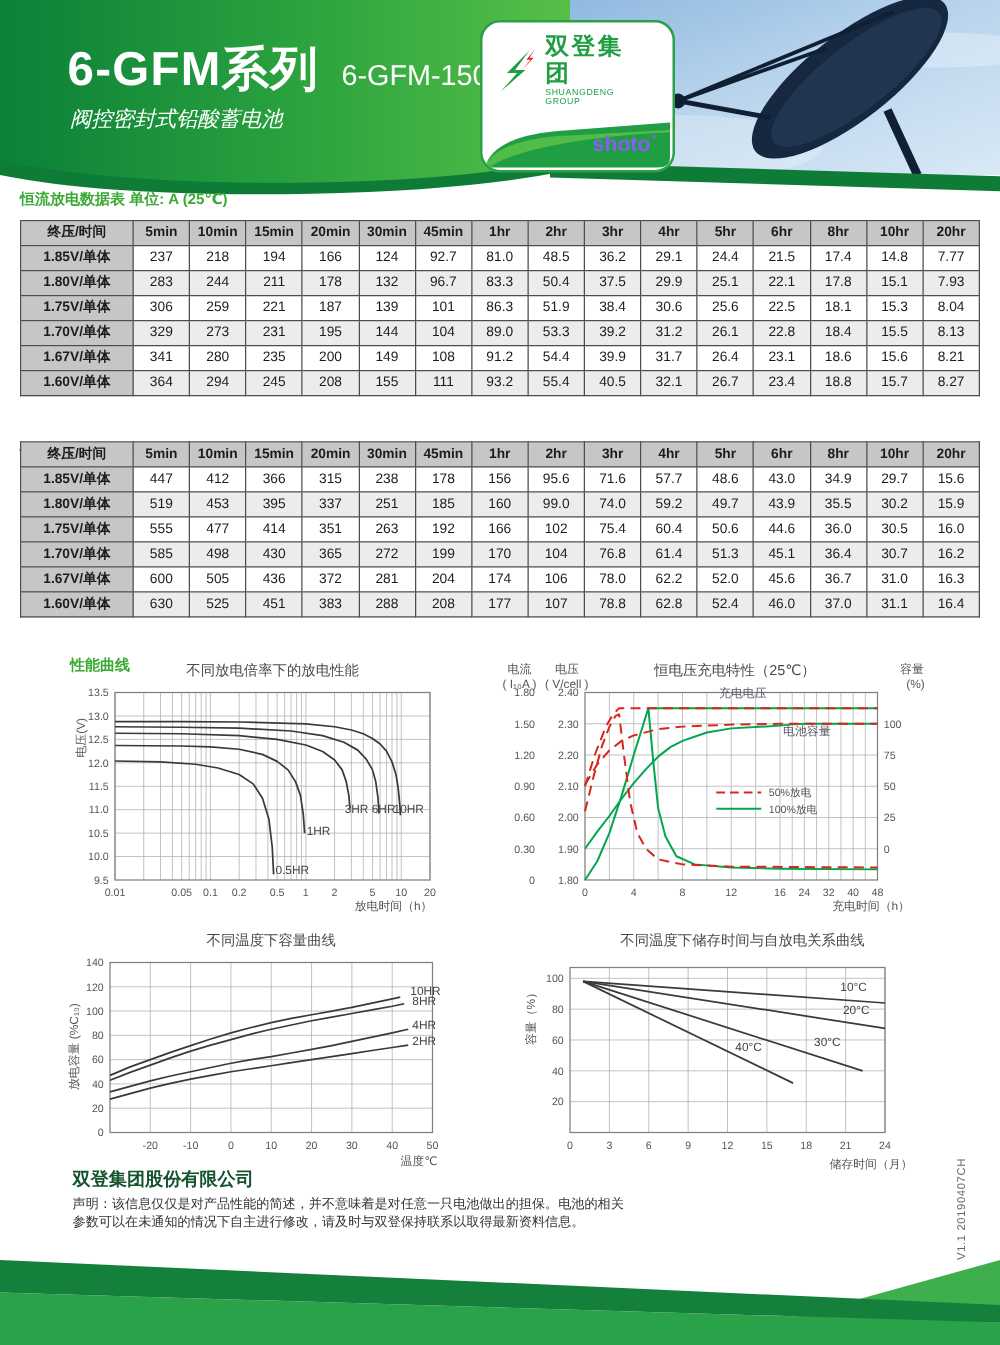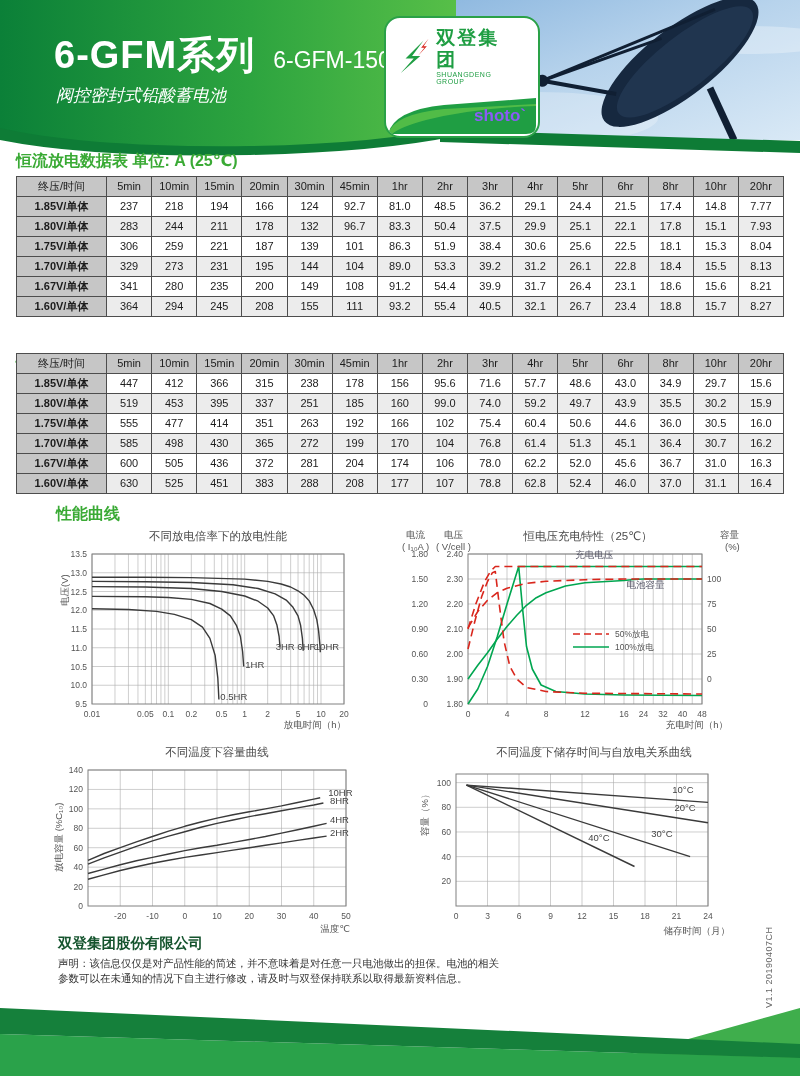--- a/index.html
+++ b/index.html
@@ -16,25 +16,25 @@
   
   .logo-card{position:absolute;left:384px;top:16px;width:152px;height:118px;background:#fff;
              border:2px solid #2aa147;border-radius:16px;overflow:hidden;z-index:5;}
   .logo-top{position:absolute;left:0;top:0;width:124px;height:76px;display:flex;align-items:center;padding-left:8px;box-sizing:border-box;}
   .logo-names{margin-left:6px;}
   .logo-cn{color:#1f9e43;font-size:19px;font-weight:bold;letter-spacing:2px;line-height:22px;}
   .logo-en{color:#1f9e43;font-size:7px;letter-spacing:.5px;}
   .logo-swoosh{position:absolute;left:0;bottom:0;width:152px;height:40px;}
   .brand{position:absolute;right:12px;bottom:10px;color:#8b5cf6;font-size:17px;font-weight:bold;z-index:2;}
   
-  .sec-title{position:absolute;left:16px;color:#3aaa35;font-size:16px;font-weight:bold;}
+  .sec-title{position:absolute;left:16px;color:#3aaa35;font-size:12px;font-weight:bold;}
   
   table.data{position:absolute;left:16px;border-collapse:collapse;width:768px;font-size:11px;color:#1c1c1c;table-layout:fixed;}
   table.data th,table.data td{border:1px solid #4d4d4d;text-align:center;padding:3px 0;line-height:13px;}
-  table.data thead th{background:#c6c6c6;font-weight:400;}
+  table.data thead th{background:#c6c6c6;font-weight:700;}
   table.data tbody th{background:#c6c6c6;font-weight:600;text-align:center;}
   table.data col.lbl{width:90px;}
   table.data tbody tr:nth-child(even) td{background:#ececec;}
   table.data tbody tr:nth-child(odd) td{background:#fff;}
   
   svg.chart{position:absolute;}
   #chart1{left:14px;top:526px;} #chart2{left:398px;top:526px;}
   #chart3{left:14px;top:744px;} #chart4{left:398px;top:744px;}
   svg text{font-family:"Liberation Sans","DejaVu Sans",sans-serif;}
   svg .tick{font-size:8.5px;fill:#555;}
@@ -373,21 +373,21 @@
           <td>62.8</td>
           <td>52.4</td>
           <td>46.0</td>
           <td>37.0</td>
           <td>31.1</td>
           <td>16.4</td>
         </tr>
       </tbody>
     </table>
 
-  <div class="sec-title" style="top:504px;left:56px;">性能曲线</div>
+  <div class="sec-title" style="top:524px;left:56px;">性能曲线</div>
 
   <svg id="chart1" class="chart" width="384" height="210">
       <line x1="78" y1="28" x2="78" y2="178" stroke="#adadad" stroke-width="0.6"></line>
       <line x1="100.98057242950458" y1="28" x2="100.98057242950458" y2="178" stroke="#adadad" stroke-width="0.6"></line>
       <line x1="114.4233455458712" y1="28" x2="114.4233455458712" y2="178" stroke="#adadad" stroke-width="0.6"></line>
       <line x1="123.96114485900914" y1="28" x2="123.96114485900914" y2="178" stroke="#adadad" stroke-width="0.6"></line>
       <line x1="131.35923676066056" y1="28" x2="131.35923676066056" y2="178" stroke="#adadad" stroke-width="0.6"></line>
       <line x1="137.40391797537578" y1="28" x2="137.40391797537578" y2="178" stroke="#adadad" stroke-width="0.6"></line>
       <line x1="142.51462312167092" y1="28" x2="142.51462312167092" y2="178" stroke="#adadad" stroke-width="0.6"></line>
       <line x1="146.9417172885137" y1="28" x2="146.9417172885137" y2="178" stroke="#adadad" stroke-width="0.6"></line>

